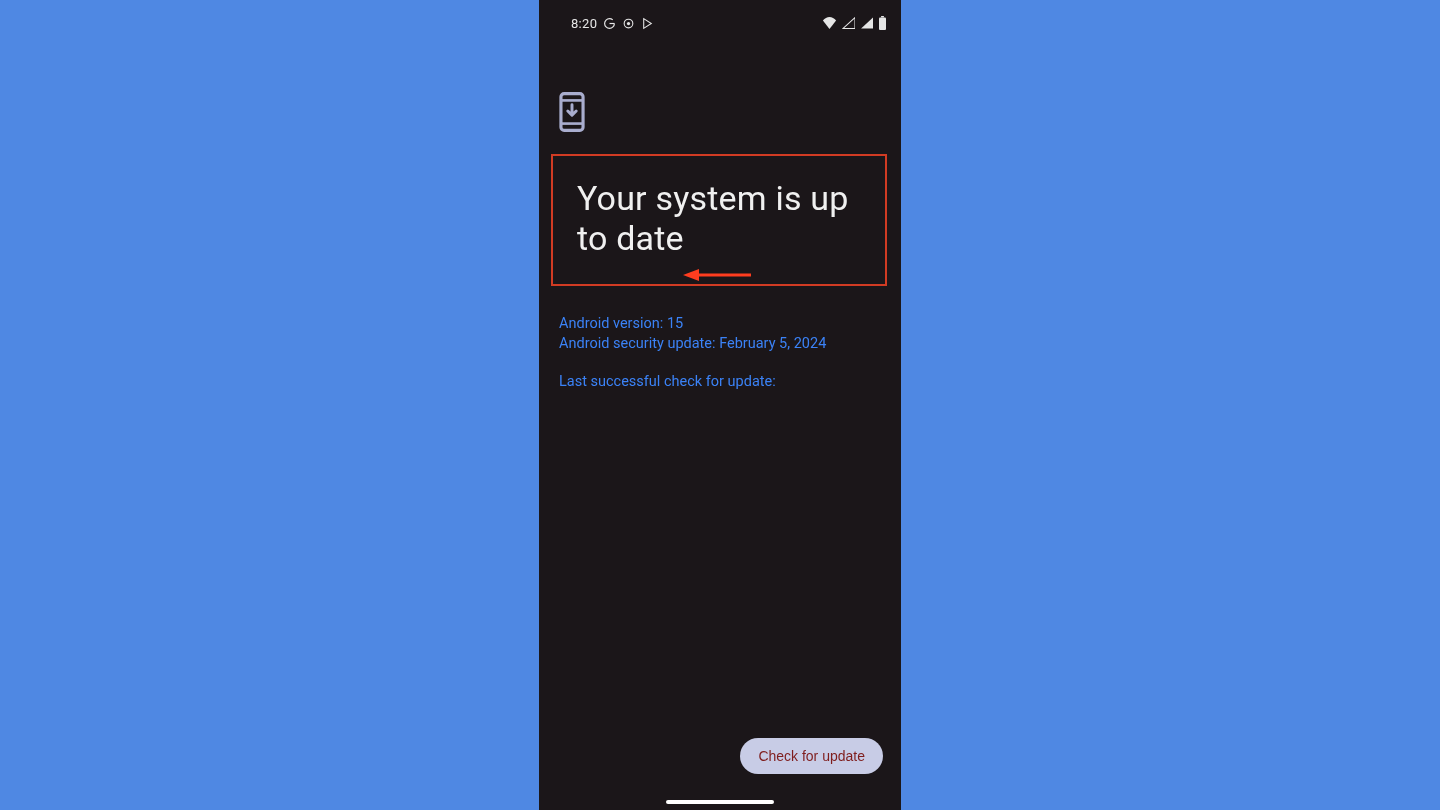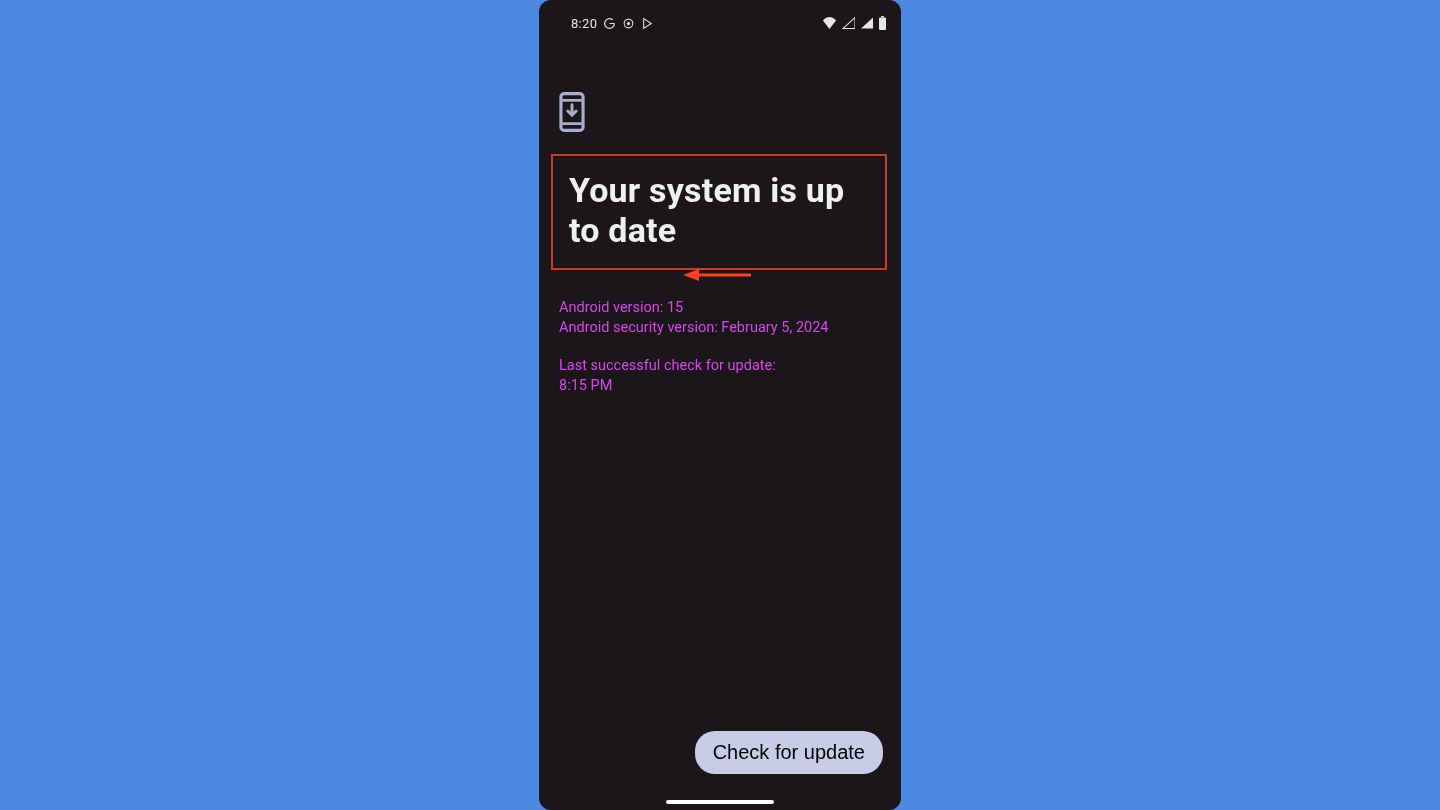--- a/index.html
+++ b/index.html
@@ -11,21 +11,21 @@
     font-family: Roboto, "Segoe UI", Arial, sans-serif;
     overflow: hidden;
   }
   .phone {
     position: absolute;
     left: 539px;
     top: 0;
     width: 362px;
     height: 810px;
     background: #1b1619;
-    border-radius: 12px;
+    border-radius: 0;
     overflow: hidden;
     color: #e6e6e6;
   }
   .status-bar {
     display: flex;
     align-items: center;
     justify-content: space-between;
     height: 30px;
     padding: 8px 14px 0 32px;
     font-size: 13px;
@@ -37,46 +37,46 @@
   .content { padding: 54px 20px 0 20px; }
   .update-icon { margin-bottom: 18px; }
   .title-box {
     border: 2px solid #d13b23;
     padding: 6px 8px 10px 8px;
     margin-left: -8px;
     margin-right: -6px;
     margin-bottom: 28px;
   }
   .title-box h1 {
-    margin: 8px;
-    font-weight: 700;
+    margin: 16px;
+    font-weight: 400;
     font-size: 34px;
     line-height: 1.18;
     color: #f0f0f0;
     letter-spacing: .2px;
   }
   .info-line {
     font-size: 14.5px;
     line-height: 1.38;
-    color: #d946ef;
+    color: #3b82f6;
   }
   .info-block2 { margin-top: 18px; }
   .arrow {
     position: absolute;
     left: 683px;
     top: 266px;
     pointer-events: none;
   }
   .check-btn {
     position: absolute;
     right: 18px;
     bottom: 36px;
     background: #c8cce6;
-    color: #000000;
-    font-size: 20px;
+    color: #7f1d1d;
+    font-size: 14px;
     padding: 10px 18px;
     border-radius: 20px;
     border: none;
     cursor: pointer;
   }
   .nav-handle {
     position: absolute;
     left: 50%;
     bottom: 6px;
     width: 108px;
@@ -149,27 +149,26 @@
 
     <div class="title-box">
       <h1>Your system is up to date</h1>
     </div>
 
     <div>
       <div class="info-line">
         <span>Android version: </span><span>15</span>
       </div>
       <div class="info-line">
-        <span>Android security version: </span><span>February 5, 2024</span>
+        <span>Android security update: </span><span>February 5, 2024</span>
       </div>
     </div>
 
     <div class="info-block2">
       <div class="info-line">Last successful check for update:</div>
-      <div class="info-line">8:15 PM</div>
     </div>
   </div>
 
   <button class="check-btn">Check for update</button>
 
   <div class="nav-handle"></div>
 </div>
 
 <svg class="arrow" width="70" height="18">
   <line x1="68" y1="9" x2="12" y2="9" stroke="#ff3d1f" stroke-width="3"></line>

